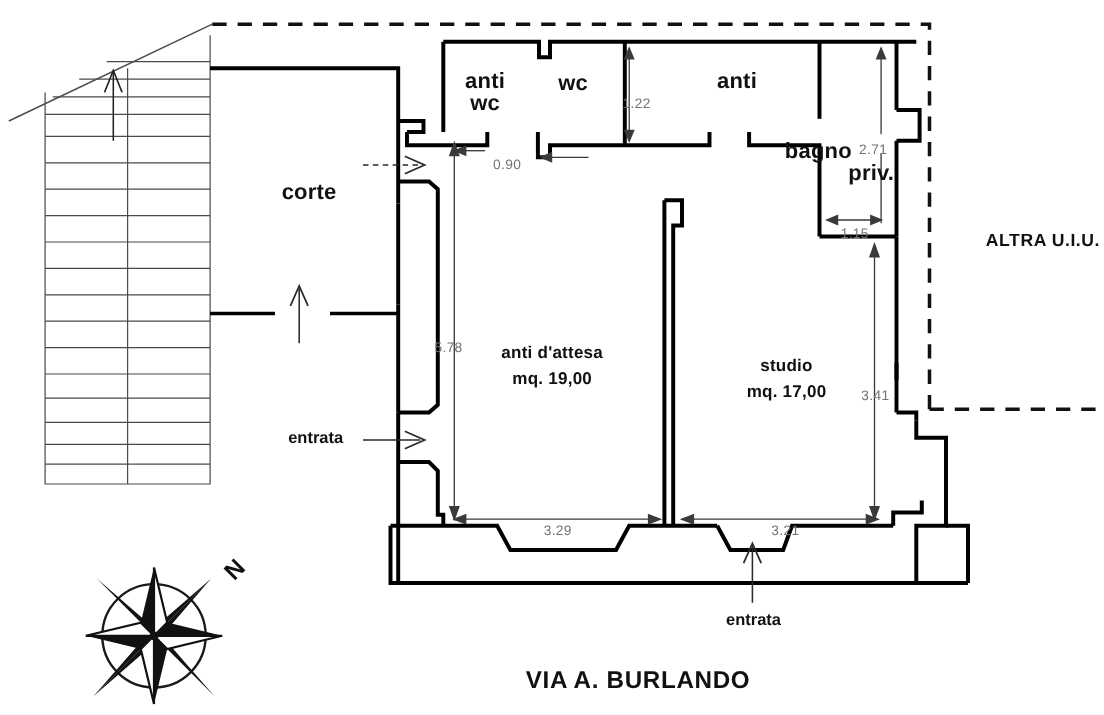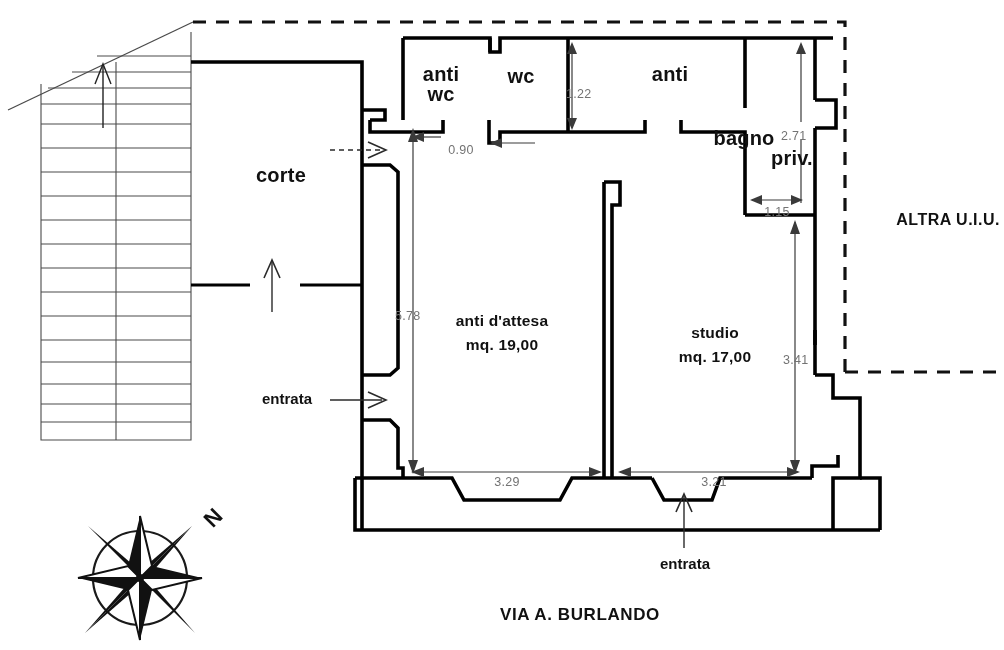--- a/index.html
+++ b/index.html
@@ -46,21 +46,21 @@
     font-weight: normal;
     letter-spacing: 0.3px;
     margin-top: 16px;
   }
   .note-label {
     font-weight: bold;
     font-size: 15px;
   }
   .street-label {
     font-weight: bold;
-    font-size: 17px;
+    font-size: 22px;
     letter-spacing: 0.6px;
   }
   .altra-label {
     font-weight: bold;
     font-size: 16px;
     letter-spacing: 0.5px;
   }
   .compass-n {
     font-weight: bold;
     font-size: 22px;

